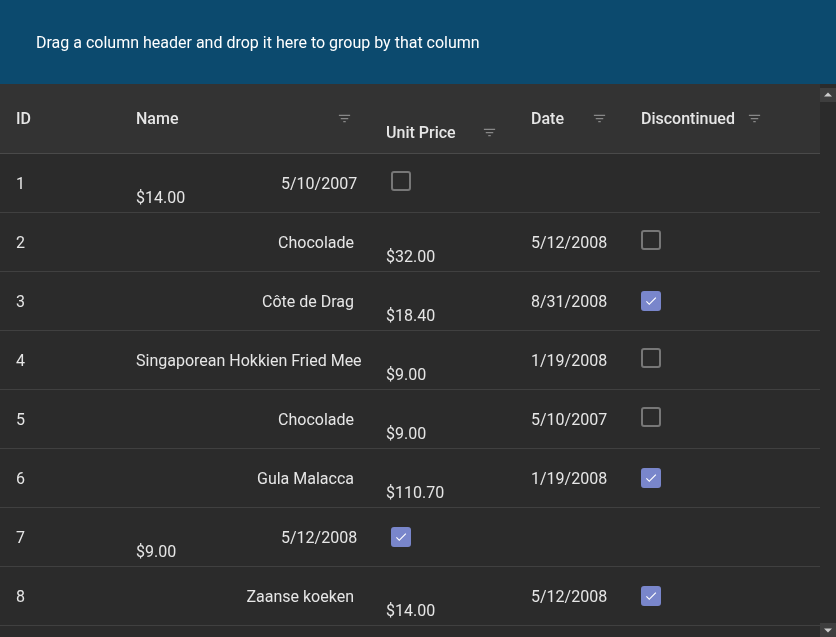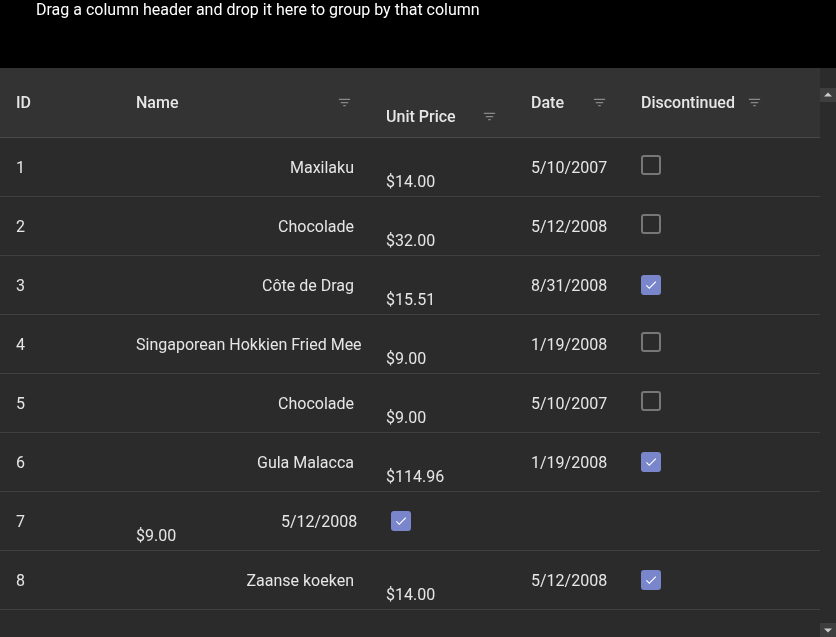--- a/index.html
+++ b/index.html
@@ -13,26 +13,26 @@
 }
 .grid-container {
   width: 836px;
   height: 637px;
   background: #2b2b2b;
   position: relative;
   display: flex;
   flex-direction: column;
 }
 .group-panel {
-  background: #000000;
+  background: #0c4a6e;
   color: #fff;
   padding: 0 36px;
-  height: 68px;
-  display: flex;
-  align-items: flex-start;
+  height: 84px;
+  display: flex;
+  align-items: center;
   font-size: 16px;
   font-weight: 400;
 }
 .header-row {
   display: flex;
   background: #333333;
   color: #e6e6e6;
   height: 70px;
   align-items: center;
   border-bottom: 1px solid #4a4a4a;
@@ -157,36 +157,35 @@
           <svg viewBox="0 0 24 24">
               <path d="M10 18h4v-2h-4v2zM3 6v2h18V6H3zm3 7h12v-2H6v2z"></path>
             </svg>
         </span>
       </div>
     </div>
 
     <div class="body-rows" id="grid-body">
         <div class="data-row">
           <div class="data-cell col-id">1</div>
-          <div class="data-cell col-name">Maxilaku</div>
           <div class="data-cell col-price">$14.00</div>
           <div class="data-cell col-date">5/10/2007</div>
           <div class="data-cell col-disc"><span class="checkbox"></span></div>
         </div>
         <div class="data-row">
           <div class="data-cell col-id">2</div>
           <div class="data-cell col-name">Chocolade</div>
           <div class="data-cell col-price">$32.00</div>
           <div class="data-cell col-date">5/12/2008</div>
           <div class="data-cell col-disc"><span class="checkbox"></span></div>
         </div>
         <div class="data-row">
           <div class="data-cell col-id">3</div>
           <div class="data-cell col-name">Côte de Drag</div>
-          <div class="data-cell col-price">$15.51</div>
+          <div class="data-cell col-price">$18.40</div>
           <div class="data-cell col-date">8/31/2008</div>
           <div class="data-cell col-disc"><span class="checkbox checked">
               <svg viewBox="0 0 24 24">
                 <path d="M9 16.17 4.83 12l-1.42 1.41L9 19 21 7l-1.41-1.41z"></path>
               </svg>
             </span></div>
         </div>
         <div class="data-row">
           <div class="data-cell col-id">4</div>
           <div class="data-cell col-name">Singaporean Hokkien Fried Mee</div>
@@ -197,21 +196,21 @@
         <div class="data-row">
           <div class="data-cell col-id">5</div>
           <div class="data-cell col-name">Chocolade</div>
           <div class="data-cell col-price">$9.00</div>
           <div class="data-cell col-date">5/10/2007</div>
           <div class="data-cell col-disc"><span class="checkbox"></span></div>
         </div>
         <div class="data-row">
           <div class="data-cell col-id">6</div>
           <div class="data-cell col-name">Gula Malacca</div>
-          <div class="data-cell col-price">$114.96</div>
+          <div class="data-cell col-price">$110.70</div>
           <div class="data-cell col-date">1/19/2008</div>
           <div class="data-cell col-disc"><span class="checkbox checked">
               <svg viewBox="0 0 24 24">
                 <path d="M9 16.17 4.83 12l-1.42 1.41L9 19 21 7l-1.41-1.41z"></path>
               </svg>
             </span></div>
         </div>
         <div class="data-row">
           <div class="data-cell col-id">7</div>
           <div class="data-cell col-price">$9.00</div>

